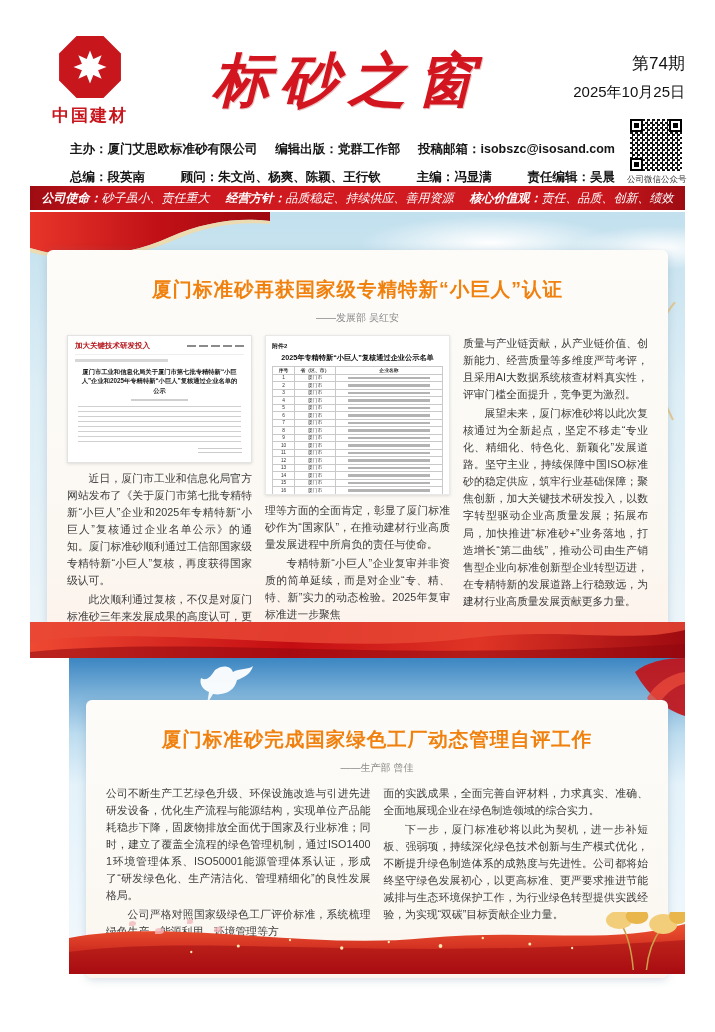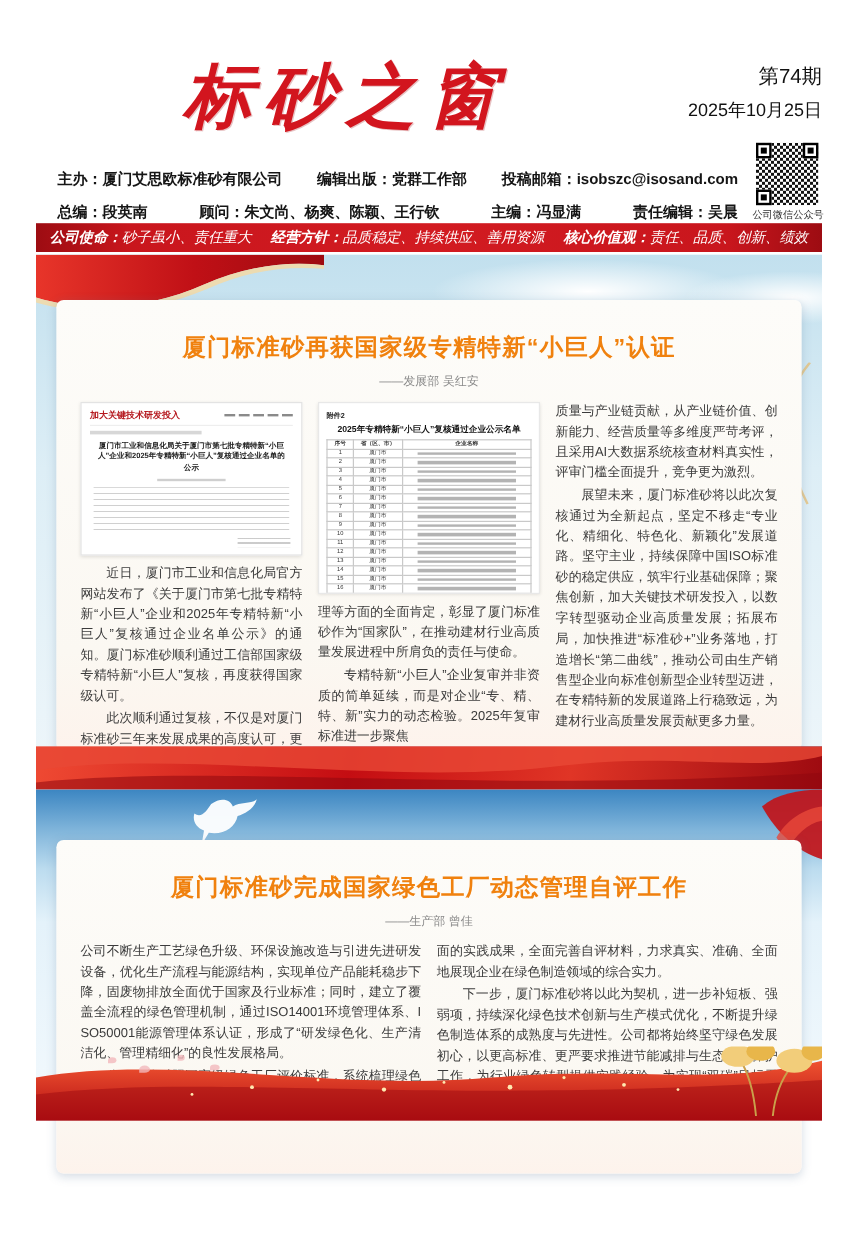--- a/index.html
+++ b/index.html
@@ -13,21 +13,21 @@
   .logo-block { width:120px; text-align:center; padding-top:8px; }
   .logo-block svg { display:block; margin:0 auto; }
   .logo-text { color:#c8161d; font-weight:bold; font-size:17px; letter-spacing:2px; margin-top:4px; }
   .paper-title { flex:1; text-align:center; color:#d2151e; font-family:"DejaVu Serif", serif;
                  font-weight:bold; font-style:italic; font-size:58px; letter-spacing:10px;
                  padding-top:16px; text-shadow:1px 1px 0 rgba(160,10,15,.25); white-space:nowrap; }
   .issue-block { width:138px; text-align:right; padding-top:26px; color:#111; }
   .issue-no { font-size:17px; margin-bottom:8px; }
   .issue-date { font-size:15px; }
 
-  .masthead-wrap { position:absolute; left:18px; right:0; bottom:0; display:flex; align-items:flex-end; }
+  .masthead-wrap { position:absolute; left:40px; right:0; bottom:0; display:flex; align-items:flex-end; }
   .mast-rows { flex:1; padding-right:12px; }
   .mast-row { display:flex; justify-content:space-between; font-size:12.5px; font-weight:bold;
               color:#151515; margin-top:11px; white-space:nowrap; }
   .qr-block { width:58px; text-align:center; }
   .qr { position:relative; width:52px; height:52px; margin:0 auto;
         background:conic-gradient(#111 25%, #fff 0 50%, #111 0 75%, #fff 0) 0 0 / 5px 5px; outline:2px solid #fff; }
   .finder { position:absolute; width:13px; height:13px; background:#fff; border:2px solid #000; }
   .finder::after { content:''; position:absolute; inset:2px; background:#000; }
   .finder.tl { top:0; left:0; } .finder.tr { top:0; right:0; } .finder.bl { bottom:0; left:0; }
   .qr-caption { font-size:8.5px; color:#333; margin-top:3px; white-space:nowrap; }
@@ -90,36 +90,44 @@
                                padding:0.5px 1px; text-align:center; color:#333; height:6px; overflow:hidden; }
   .gz-table th { font-weight:bold; }
   .gz-table col.c1 { width:13%; } .gz-table col.c2 { width:24%; } .gz-table col.c3 { width:63%; }
   .blur-bar { width:78%; height:2.5px; background:#b3b3b3; margin:0 auto; }
 
   
   .red-band { position:absolute; left:0; right:0; bottom:0; height:36px; overflow:hidden;
               background:linear-gradient(100deg,#ef4a33 0%, #c40d12 40%, #e03526 68%, #9d0a10 100%); }
   .red-band svg { display:block; }
 
-  .section2 { position:relative; height:276px;
-              background:linear-gradient(180deg,#3c86c2 0%, #7fb4da 12%, #bcdcef 24%, #e4f2fa 40%, #f3f9fd 100%); }
+  .section2 { position:relative; height:316px;
+              background:linear-gradient(180deg,#3c86c2 0%, #7fb4da 12%, #bcdcef 24%, #e4f2fa 40%, #f3f9fd 100%);margin-left:39px; }
   .dove { position:absolute; top:6px; left:128px; }
   .ribbon-r { position:absolute; top:0; right:0; }
 
   .bottom-wave { position:absolute; left:0; right:0; bottom:0; height:62px; z-index:3; }
   .bottom-wave svg { display:block; width:100%; height:100%; }
   .petal { position:absolute; border-radius:50% 50% 50% 0; background:#f2b8bb; opacity:.8; z-index:4; }
 </style>
 </head>
 <body>
 
 <div class="page">
 
   <div class="header">
     <div class="header-top">
+      <div class="logo-block">
+        <svg width="66" height="66" viewBox="0 0 64 64">
+          <path fill="#c8161d" fill-rule="evenodd" d="M19 2 L45 2 L62 19 L62 45 L45 62 L19 62 L2 45 L2 19 Z
+            M48 32 L39.85 35.25 L43.31 43.31 L35.25 39.85 L32 48 L28.75 39.85 L20.69 43.31 L24.15 35.25
+            L16 32 L24.15 28.75 L20.69 20.69 L28.75 24.15 L32 16 L35.25 24.15 L43.31 20.69 L39.85 28.75 Z"></path>
+        </svg>
+        <div class="logo-text">中国建材</div>
+      </div>
       <div class="paper-title">标砂之窗</div>
       <div class="issue-block">
         <div class="issue-no">第74期</div>
         <div class="issue-date">2025年10月25日</div>
       </div>
     </div>
 
     <div class="masthead-wrap">
       <div class="mast-rows">
         <div class="mast-row">

